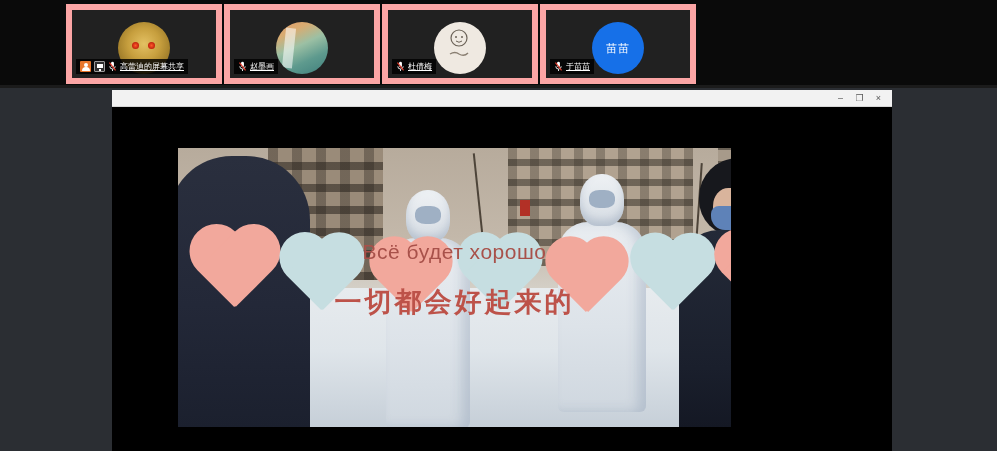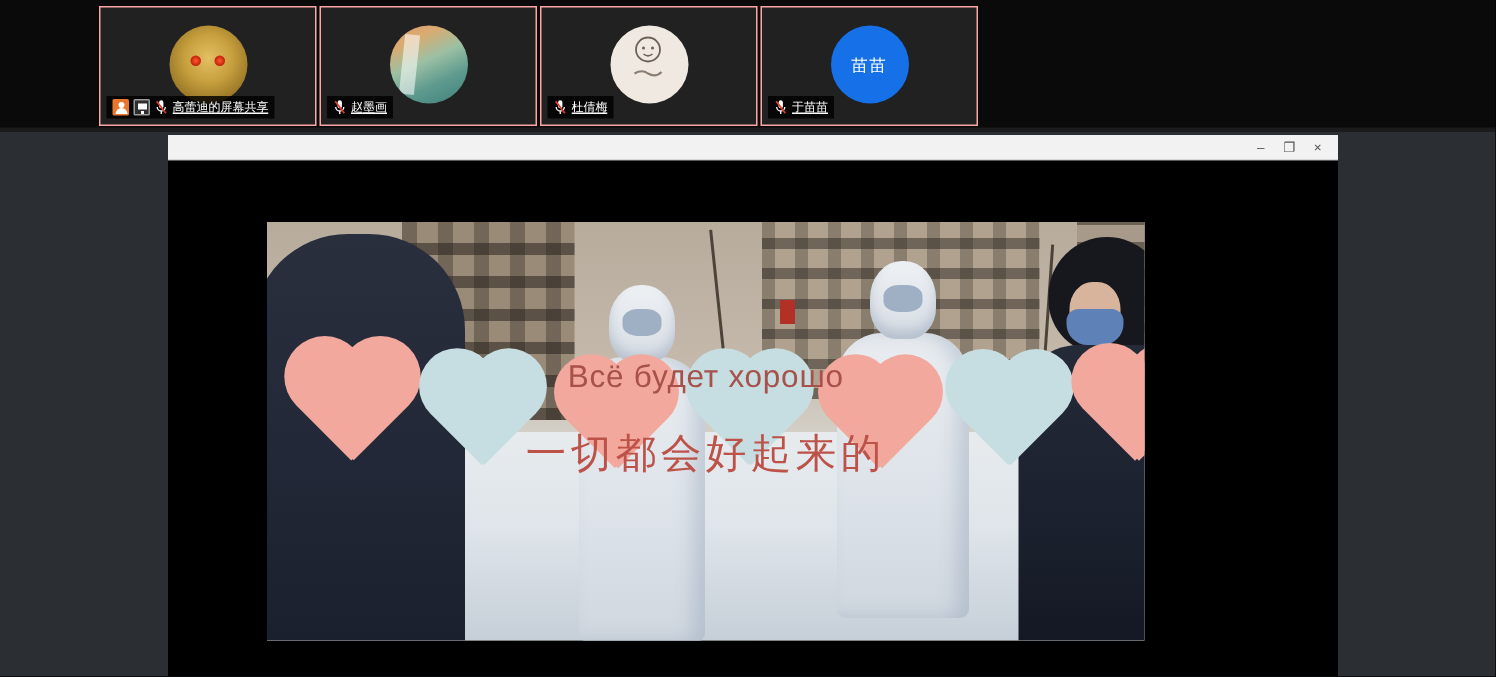--- a/index.html
+++ b/index.html
@@ -9,22 +9,22 @@
     font-family:"Liberation Sans","DejaVu Sans",sans-serif;
     -webkit-font-smoothing:antialiased;
   }
   
   .strip{
     position:absolute;left:0;top:0;width:997px;height:88px;
     background:#0a0a0a;border-bottom:3px solid #1b1b1b;box-sizing:border-box;
   }
   .tiles{position:absolute;left:66px;top:4px;display:flex;gap:2px;}
   .tile{
-    position:relative;width:145px;height:80px;background:#212121;
-    border:1px solid #fca5a5;box-sizing:border-box;flex:0 0 auto;
+    position:relative;width:156px;height:80px;background:#212121;
+    border:6px solid #fca5a5;box-sizing:border-box;flex:0 0 auto;
   }
   .avatar{
     position:absolute;left:50%;top:12px;transform:translateX(-50%);
     width:52px;height:52px;border-radius:50%;overflow:hidden;
   }
   .avatar.golden{background:radial-gradient(circle at 50% 42%,#e3c063 0%,#c79f3e 40%,#8a6a1f 85%,#6d511a 100%);}
   .avatar.golden .eye{position:absolute;top:20px;width:7px;height:7px;border-radius:50%;
     background:radial-gradient(circle,#ff5a2a 0%,#c01f0c 70%);}
   .avatar.golden .eye.l{left:14px;} .avatar.golden .eye.r{left:30px;}
   .avatar.painting{background:linear-gradient(155deg,#e29a68 0%,#d8ac72 22%,#9cc0a4 45%,#5e9a8e 70%,#3f7f7c 100%);}
@@ -57,21 +57,21 @@
   .desktop{position:absolute;left:0;top:88px;width:997px;height:363px;background:#2b2e33;}
   .window{position:absolute;left:112px;top:2px;width:780px;height:361px;}
   .titlebar{
     height:17px;background:#f2f2f2;border-bottom:1px solid #d7d7d7;box-sizing:border-box;
     display:flex;align-items:center;justify-content:flex-end;padding-right:6px;gap:4px;
   }
   .winbtn{width:15px;height:13px;display:flex;align-items:center;justify-content:center;
     font-size:9px;color:#555;line-height:1;cursor:default;}
   .win-content{height:344px;background:#000;position:relative;overflow:hidden;}
   
-  .video-frame{position:absolute;left:66px;top:41px;width:553px;height:279px;overflow:hidden;background:#cfd5d8;padding-left:32px;}
+  .video-frame{position:absolute;left:66px;top:41px;width:553px;height:279px;overflow:hidden;background:#cfd5d8;}
   .sky{position:absolute;left:0;top:0;width:100%;height:150px;background:linear-gradient(180deg,#b7ab9c 0%,#c3b8aa 60%,#d7d4cc 100%);}
   .building{position:absolute;top:0;}
   .b1{left:90px;width:115px;height:132px;background:#9a8b79;
       background-image:repeating-linear-gradient(0deg,rgba(40,34,28,.55) 0 8px,transparent 8px 22px),
                        repeating-linear-gradient(90deg,rgba(40,34,28,.35) 0 10px,transparent 10px 24px);}
   .b2{left:330px;width:185px;height:118px;background:#b1a290;
       background-image:repeating-linear-gradient(0deg,rgba(45,40,32,.5) 0 7px,transparent 7px 20px),
                        repeating-linear-gradient(90deg,rgba(45,40,32,.3) 0 9px,transparent 9px 22px);}
   .b3{left:540px;width:70px;height:110px;background:#a79a8a;
       background-image:repeating-linear-gradient(0deg,rgba(45,40,32,.5) 0 7px,transparent 7px 18px);}
@@ -110,21 +110,21 @@
   .heart{position:absolute;}
   .heart::before,.heart::after{content:"";position:absolute;top:0;width:52%;height:82%;
     border-radius:60px 60px 0 0;background:var(--c);}
   .heart::before{left:50%;transform:rotate(-45deg);transform-origin:0 100%;}
   .heart::after{left:0;transform:rotate(45deg);transform-origin:100% 100%;}
   .heart.pink{--c:#f2a89c;}
   .heart.blue{--c:#c6dee1;}
   .caption-ru{position:absolute;left:0;top:92px;width:100%;text-align:center;
     color:#a8514a;font-size:21px;letter-spacing:.5px;}
   .caption-zh{position:absolute;left:0;top:136px;width:100%;text-align:center;
-    color:#bd5249;font-size:27px;font-weight:normal;letter-spacing:3px;}
+    color:#bd5249;font-size:27px;font-weight:bold;letter-spacing:3px;}
 </style>
 </head>
 <body>
 
 <div class="strip">
   <div class="tiles">
 
     <div class="tile">
       <div class="avatar golden">
         <span class="eye l"></span>

